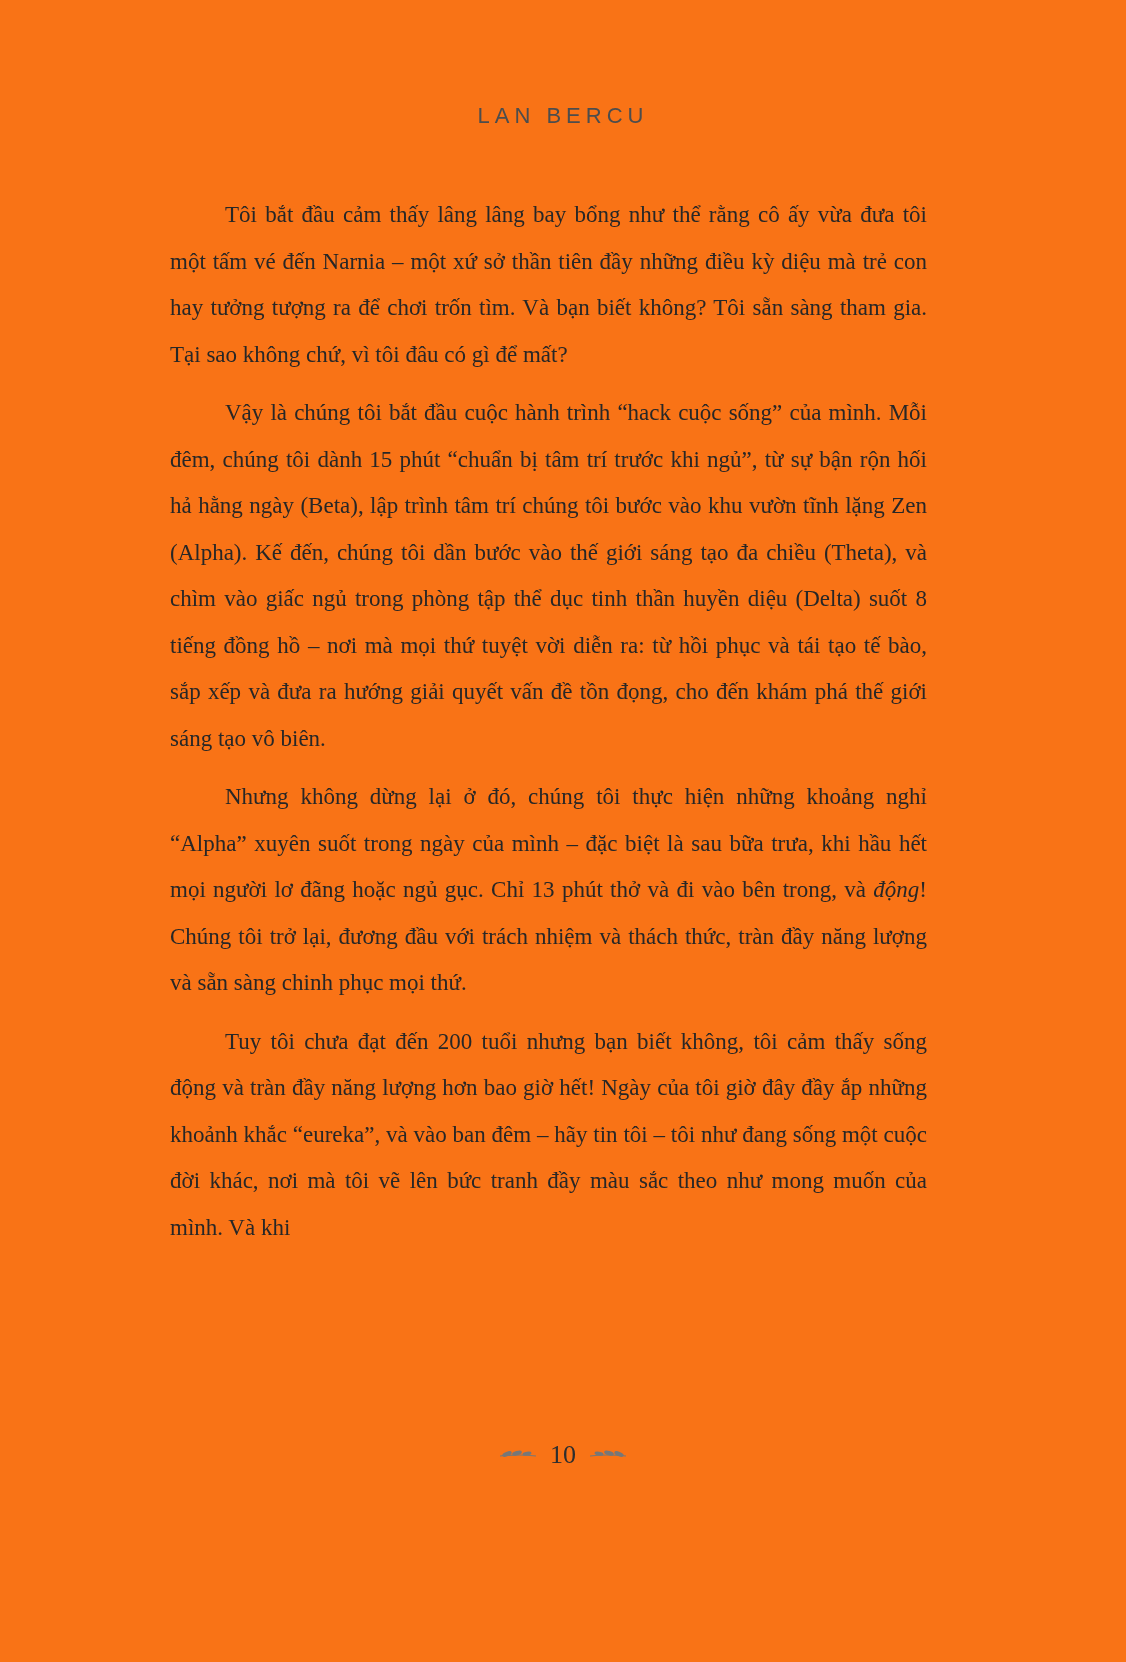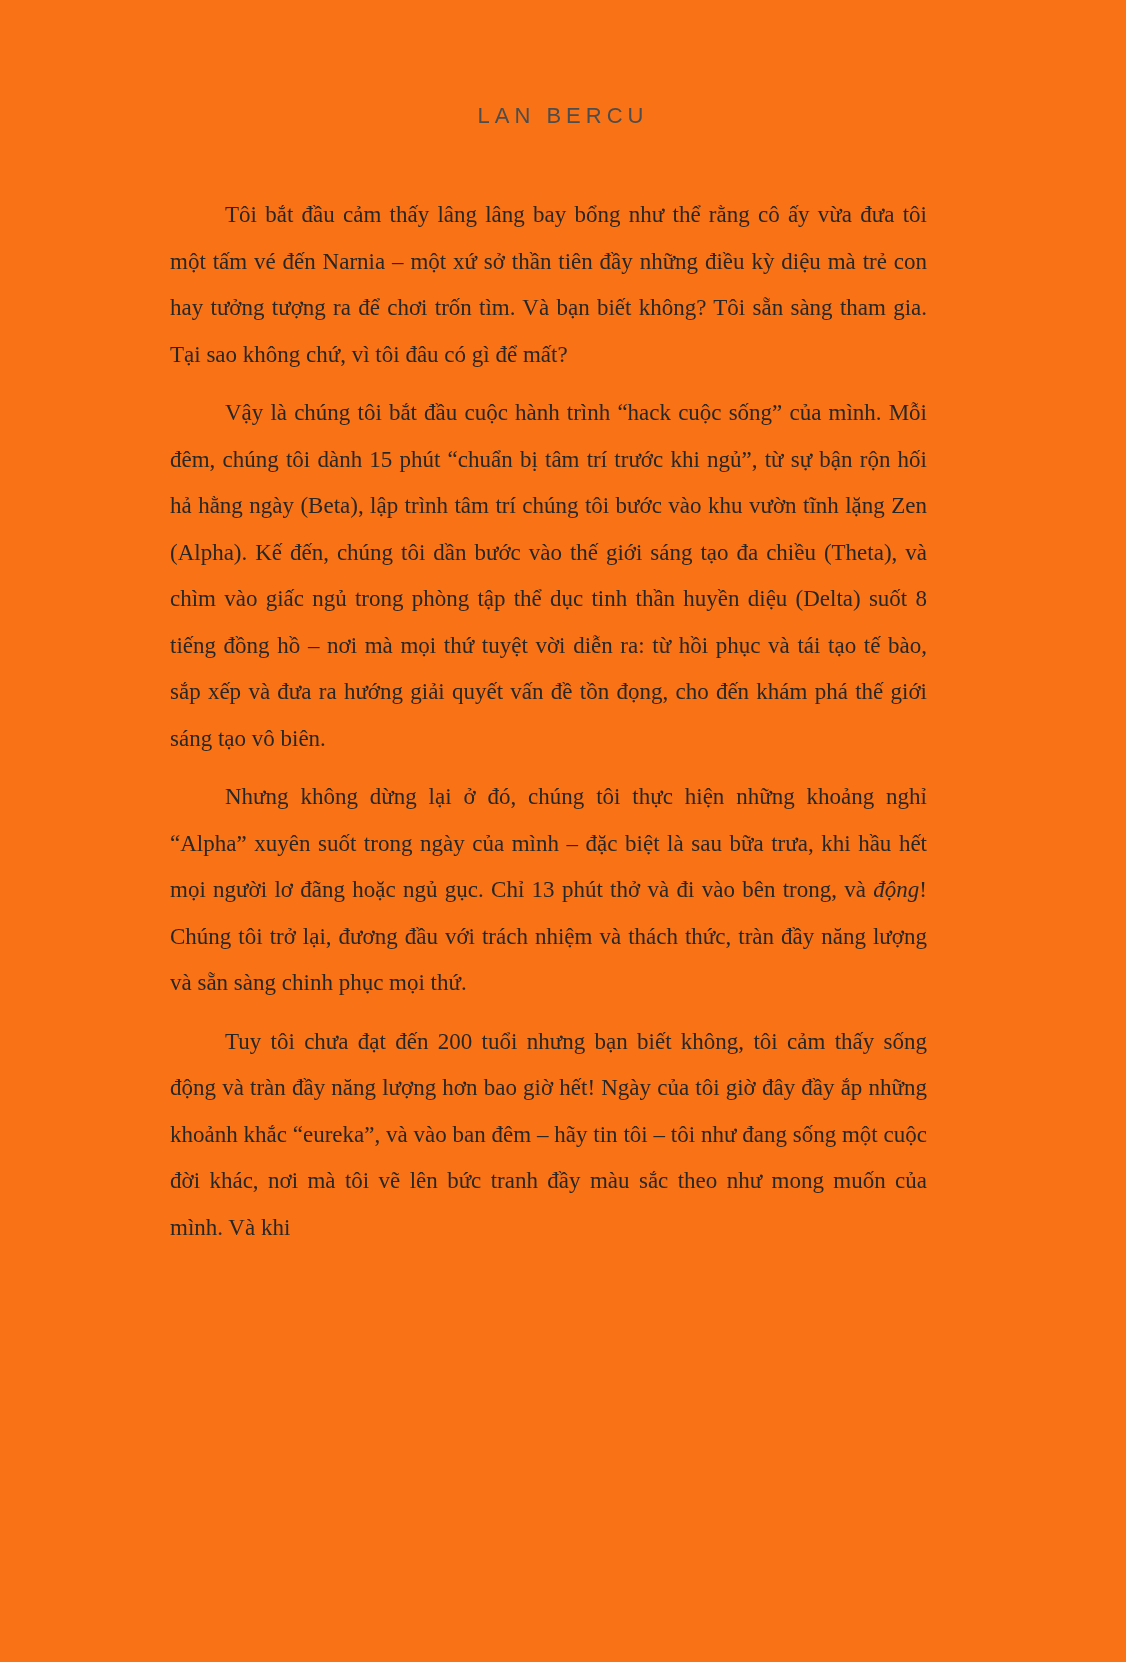--- a/index.html
+++ b/index.html
@@ -90,14 +90,37 @@
     <p>Tôi bắt đầu cảm thấy lâng lâng bay bổng như thể rằng cô ấy vừa đưa tôi một tấm vé đến Narnia – một xứ sở thần tiên đầy những điều kỳ diệu mà trẻ con hay tưởng tượng ra để chơi trốn tìm. Và bạn biết không? Tôi sẵn sàng tham gia. Tại sao không chứ, vì tôi đâu có gì để mất?</p>
 
     <p>Vậy là chúng tôi bắt đầu cuộc hành trình “hack cuộc sống” của mình. Mỗi đêm, chúng tôi dành 15 phút “chuẩn bị tâm trí trước khi ngủ”, từ sự bận rộn hối hả hằng ngày (Beta), lập trình tâm trí chúng tôi bước vào khu vườn tĩnh lặng Zen (Alpha). Kế đến, chúng tôi dần bước vào thế giới sáng tạo đa chiều (Theta), và chìm vào giấc ngủ trong phòng tập thể dục tinh thần huyền diệu (Delta) suốt 8 tiếng đồng hồ – nơi mà mọi thứ tuyệt vời diễn ra: từ hồi phục và tái tạo tế bào, sắp xếp và đưa ra hướng giải quyết vấn đề tồn đọng, cho đến khám phá thế giới sáng tạo vô biên.</p>
 
     <p><span>Nhưng không dừng lại ở đó, chúng tôi thực hiện những khoảng nghỉ “Alpha” xuyên suốt trong ngày của mình – đặc biệt là sau bữa trưa, khi hầu hết mọi người lơ đãng hoặc ngủ gục. Chỉ 13 phút thở và đi vào bên trong, và </span><em>động</em><span>! Chúng tôi trở lại, đương đầu với trách nhiệm và thách thức, tràn đầy năng lượng và sẵn sàng chinh phục mọi thứ.</span></p>
 
     <p>Tuy tôi chưa đạt đến 200 tuổi nhưng bạn biết không, tôi cảm thấy sống động và tràn đầy năng lượng hơn bao giờ hết! Ngày của tôi giờ đây đầy ắp những khoảnh khắc “eureka”, và vào ban đêm – hãy tin tôi – tôi như đang sống một cuộc đời khác, nơi mà tôi vẽ lên bức tranh đầy màu sắc theo như mong muốn của mình. Và khi</p>
 
   </div>
 
+  <div class="footer">
+
+    <span class="ornament left">
+      <svg width="40" height="14" viewBox="0 0 40 14" aria-hidden="true">
+        <path d="M2 8 Q 20 6 38 8" stroke="#777" stroke-width="1.2" fill="none"></path>
+        <ellipse cx="9" cy="6" rx="5" ry="2.2" fill="#777" transform="rotate(-22 9 6)"></ellipse>
+        <ellipse cx="19" cy="5.2" rx="5" ry="2.2" fill="#777" transform="rotate(-16 19 5.2)"></ellipse>
+        <ellipse cx="29" cy="5.6" rx="4.5" ry="2" fill="#777" transform="rotate(-10 29 5.6)"></ellipse>
+      </svg>
+    </span>
+
+    <span class="page-number">10</span>
+
+    <span class="ornament right">
+      <svg width="40" height="14" viewBox="0 0 40 14" aria-hidden="true">
+        <path d="M2 8 Q 20 6 38 8" stroke="#777" stroke-width="1.2" fill="none"></path>
+        <ellipse cx="9" cy="6" rx="5" ry="2.2" fill="#777" transform="rotate(-22 9 6)"></ellipse>
+        <ellipse cx="19" cy="5.2" rx="5" ry="2.2" fill="#777" transform="rotate(-16 19 5.2)"></ellipse>
+        <ellipse cx="29" cy="5.6" rx="4.5" ry="2" fill="#777" transform="rotate(-10 29 5.6)"></ellipse>
+      </svg>
+    </span>
+
+  </div>
 
 </div>
 
 </body></html>

